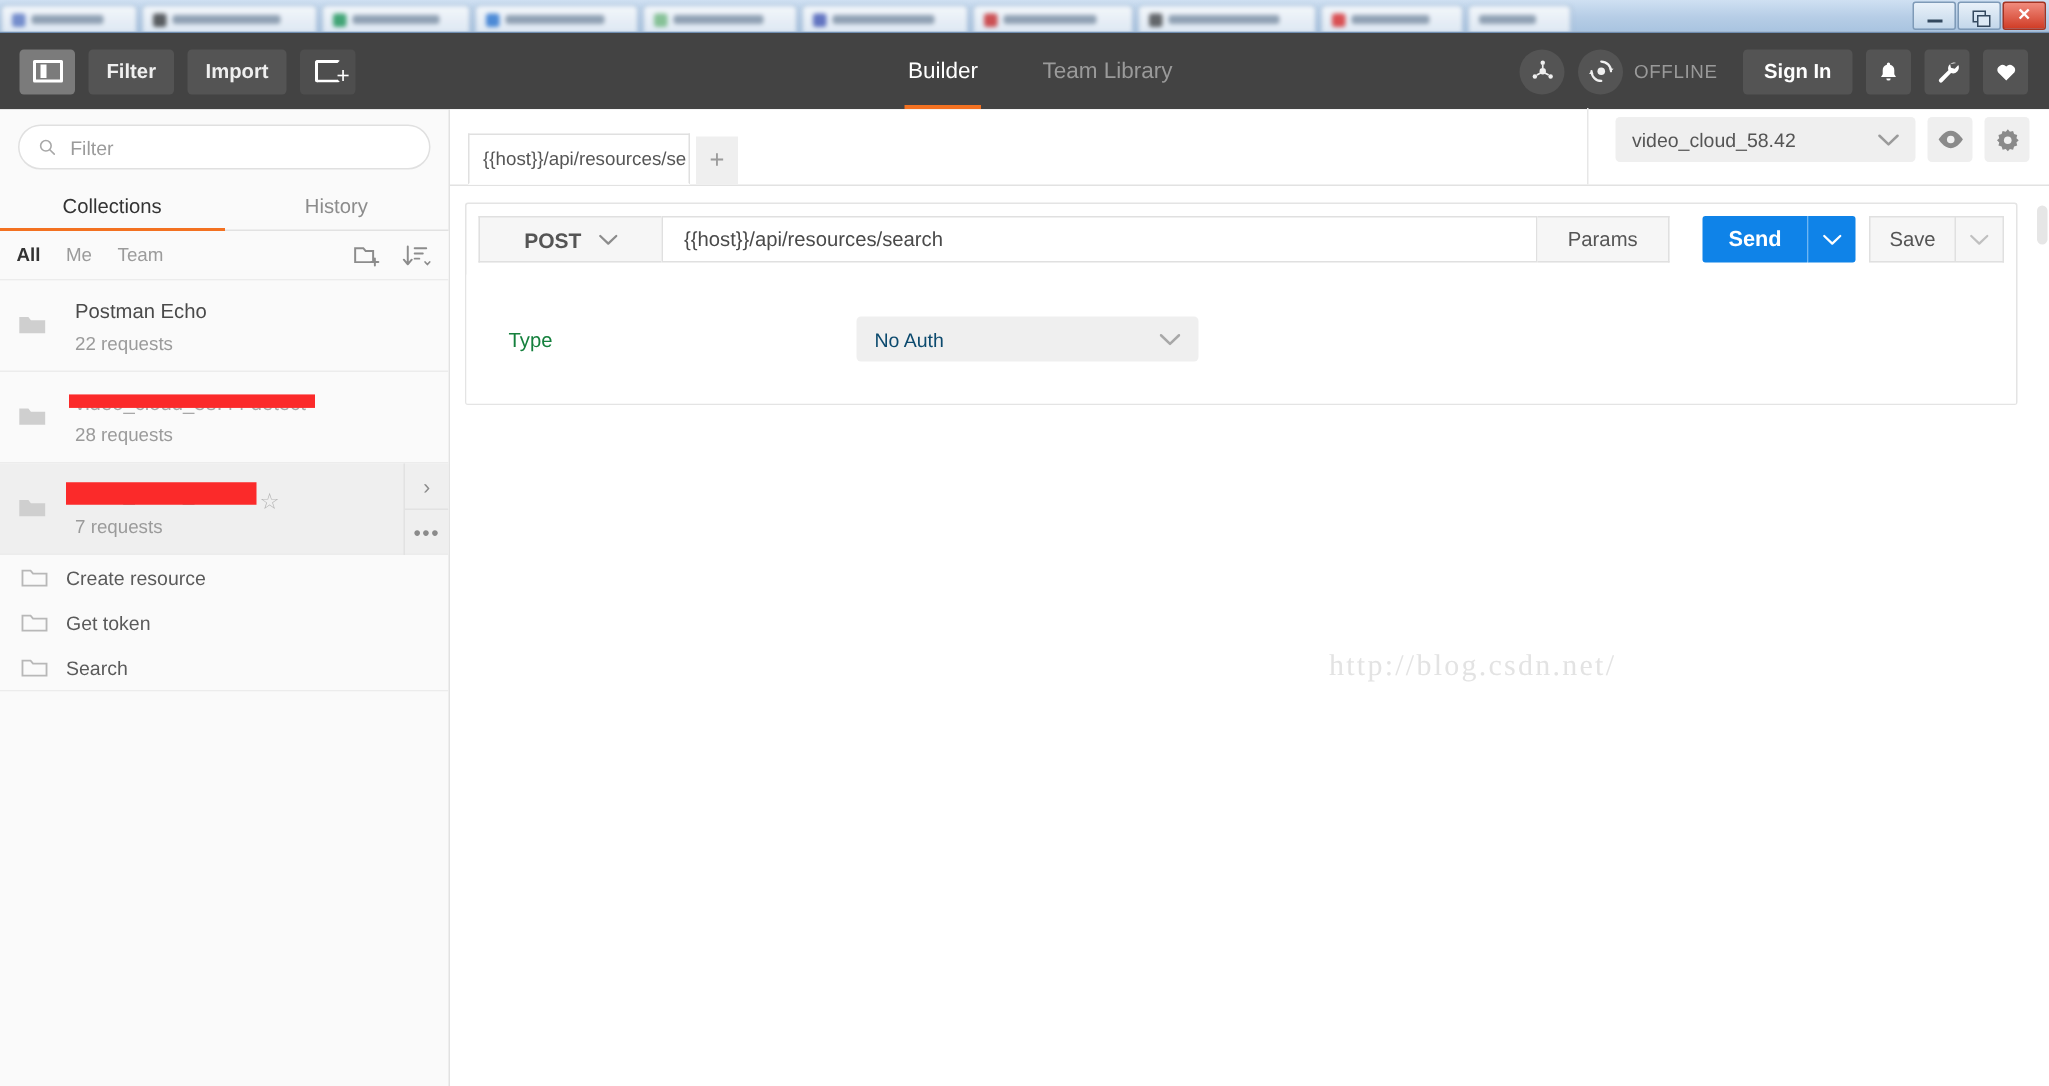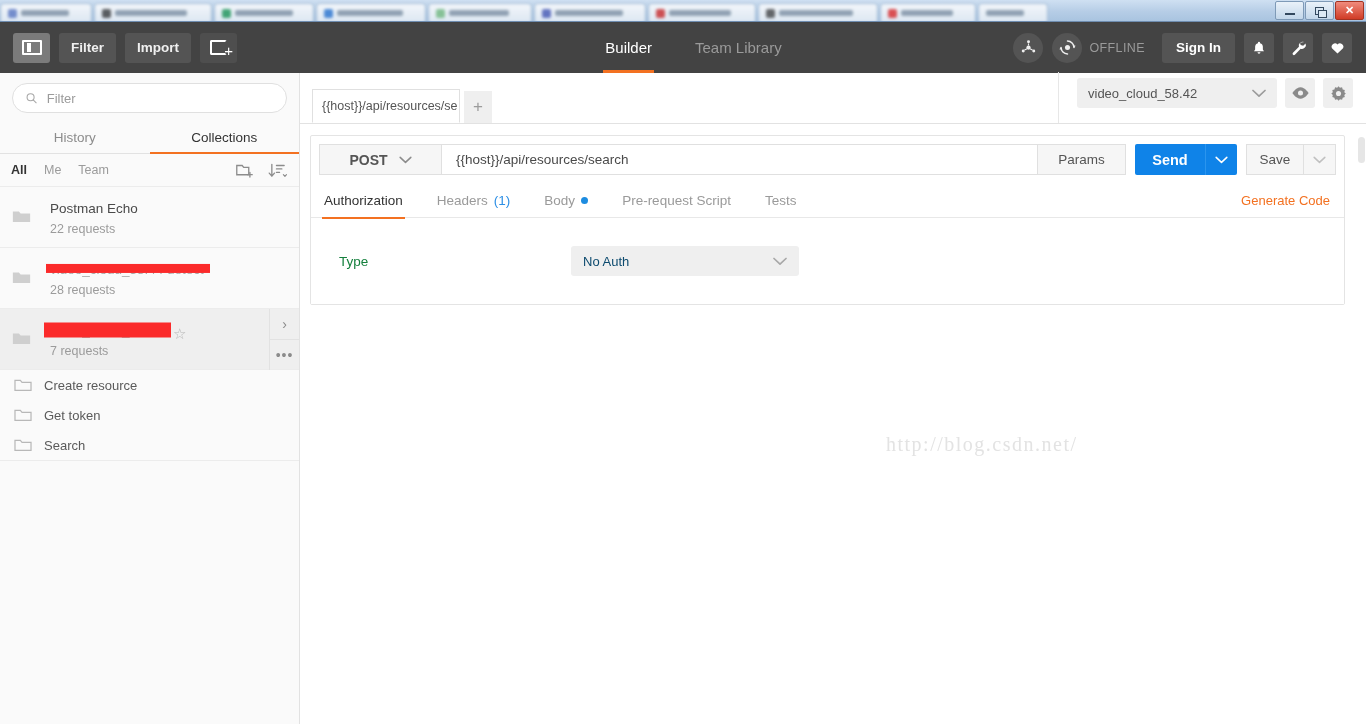--- a/index.html
+++ b/index.html
@@ -206,21 +206,21 @@
     font-size: 13.5px; color: #4a4a4a;
   }
   .params-btn {
     width: 88px; border: 1px solid #e0e0e0; border-left: none; background: #f6f6f6;
     display: flex; align-items: center; justify-content: center;
     font-size: 13.5px; color: #555; cursor: pointer;
   }
   .send-group { display: flex; margin-left: 9px; }
   .send-btn {
     width: 70px; background: #0f83e8; color: #fff; font-size: 14.5px; font-weight: bold;
-    display: flex; align-items: center; justify-content: center; cursor: pointer; border-radius: 2px 0 0 2px;
+    display: flex; align-items: center; justify-content: center; cursor: pointer; border-radius: 2px 0 0 2px; margin-left: 13px;
   }
   .send-caret {
     width: 32px; background: #0f83e8; color: #fff;
     display: flex; align-items: center; justify-content: center;
     border-left: 1px solid #2b95ee; cursor: pointer; border-radius: 0 2px 2px 0;
   }
   .save-group { display: flex; margin-left: 9px; }
   .save-btn {
     width: 58px; border: 1px solid #e0e0e0; background: #f6f6f6; color: #555;
     font-size: 13.5px; display: flex; align-items: center; justify-content: center; cursor: pointer;
@@ -388,25 +388,25 @@
       <div class="filter-box">
         <svg width="14" height="14" viewBox="0 0 24 24">
           <circle cx="10.5" cy="10.5" r="6.6" fill="none" stroke="#a8a8a8" stroke-width="2"></circle>
           <path d="M15.4 15.4 21 21" stroke="#a8a8a8" stroke-width="2" stroke-linecap="round"></path>
         </svg>
         <input class="filter-input" type="text" placeholder="Filter" style="">
       </div>
     </div>
 
     <div class="side-tabs">
+      <div class="side-tab active">
+          <span>Collections</span>
+        </div>
       <div class="side-tab">
           <span>History</span>
-        </div>
-      <div class="side-tab active">
-          <span>Collections</span>
         </div>
     </div>
 
     <div class="side-filters">
       <span class="sf-item active">All</span>
       <span class="sf-item">Me</span>
       <span class="sf-item">Team</span>
       <span class="sf-actions">
         <svg width="19" height="17" viewBox="0 0 24 22">
           <path d="M2 4.5h7l2 2.4h6.5v9.6H2z" fill="none" stroke="#8c8c8c" stroke-width="1.7"></path>
@@ -532,40 +532,20 @@
         <div class="save-group">
           <div class="save-btn">Save</div>
           <div class="save-caret">
             <svg width="13" height="8" viewBox="0 0 14 9">
               <path d="M1 1.5 7 7.2l6-5.7" fill="none" stroke="#c0c0c0" stroke-width="1.7" stroke-linecap="round" stroke-linejoin="round"></path>
             </svg>
           </div>
         </div>
       </div>
 
-      <div class="sub-tabs">
-        <div class="sub-tab active">
-          <span>Authorization</span>
-        </div>
-        <div class="sub-tab">
-          <span>Headers</span>
-          <span class="badge-count">(1)</span>
-        </div>
-        <div class="sub-tab">
-          <span>Body</span>
-          <span class="blue-dot"></span>
-        </div>
-        <div class="sub-tab">
-          <span>Pre-request Script</span>
-        </div>
-        <div class="sub-tab">
-          <span>Tests</span>
-        </div>
-        <span class="gen-code">Generate Code</span>
-      </div>
 
       <div class="auth-body">
         <div class="auth-label">Type</div>
         <div class="auth-select">
           <span>No Auth</span>
           <svg width="14" height="9" viewBox="0 0 14 9">
             <path d="M1 1.5 7 7.2l6-5.7" fill="none" stroke="#a8a8a8" stroke-width="1.7" stroke-linecap="round" stroke-linejoin="round"></path>
           </svg>
         </div>
       </div>

